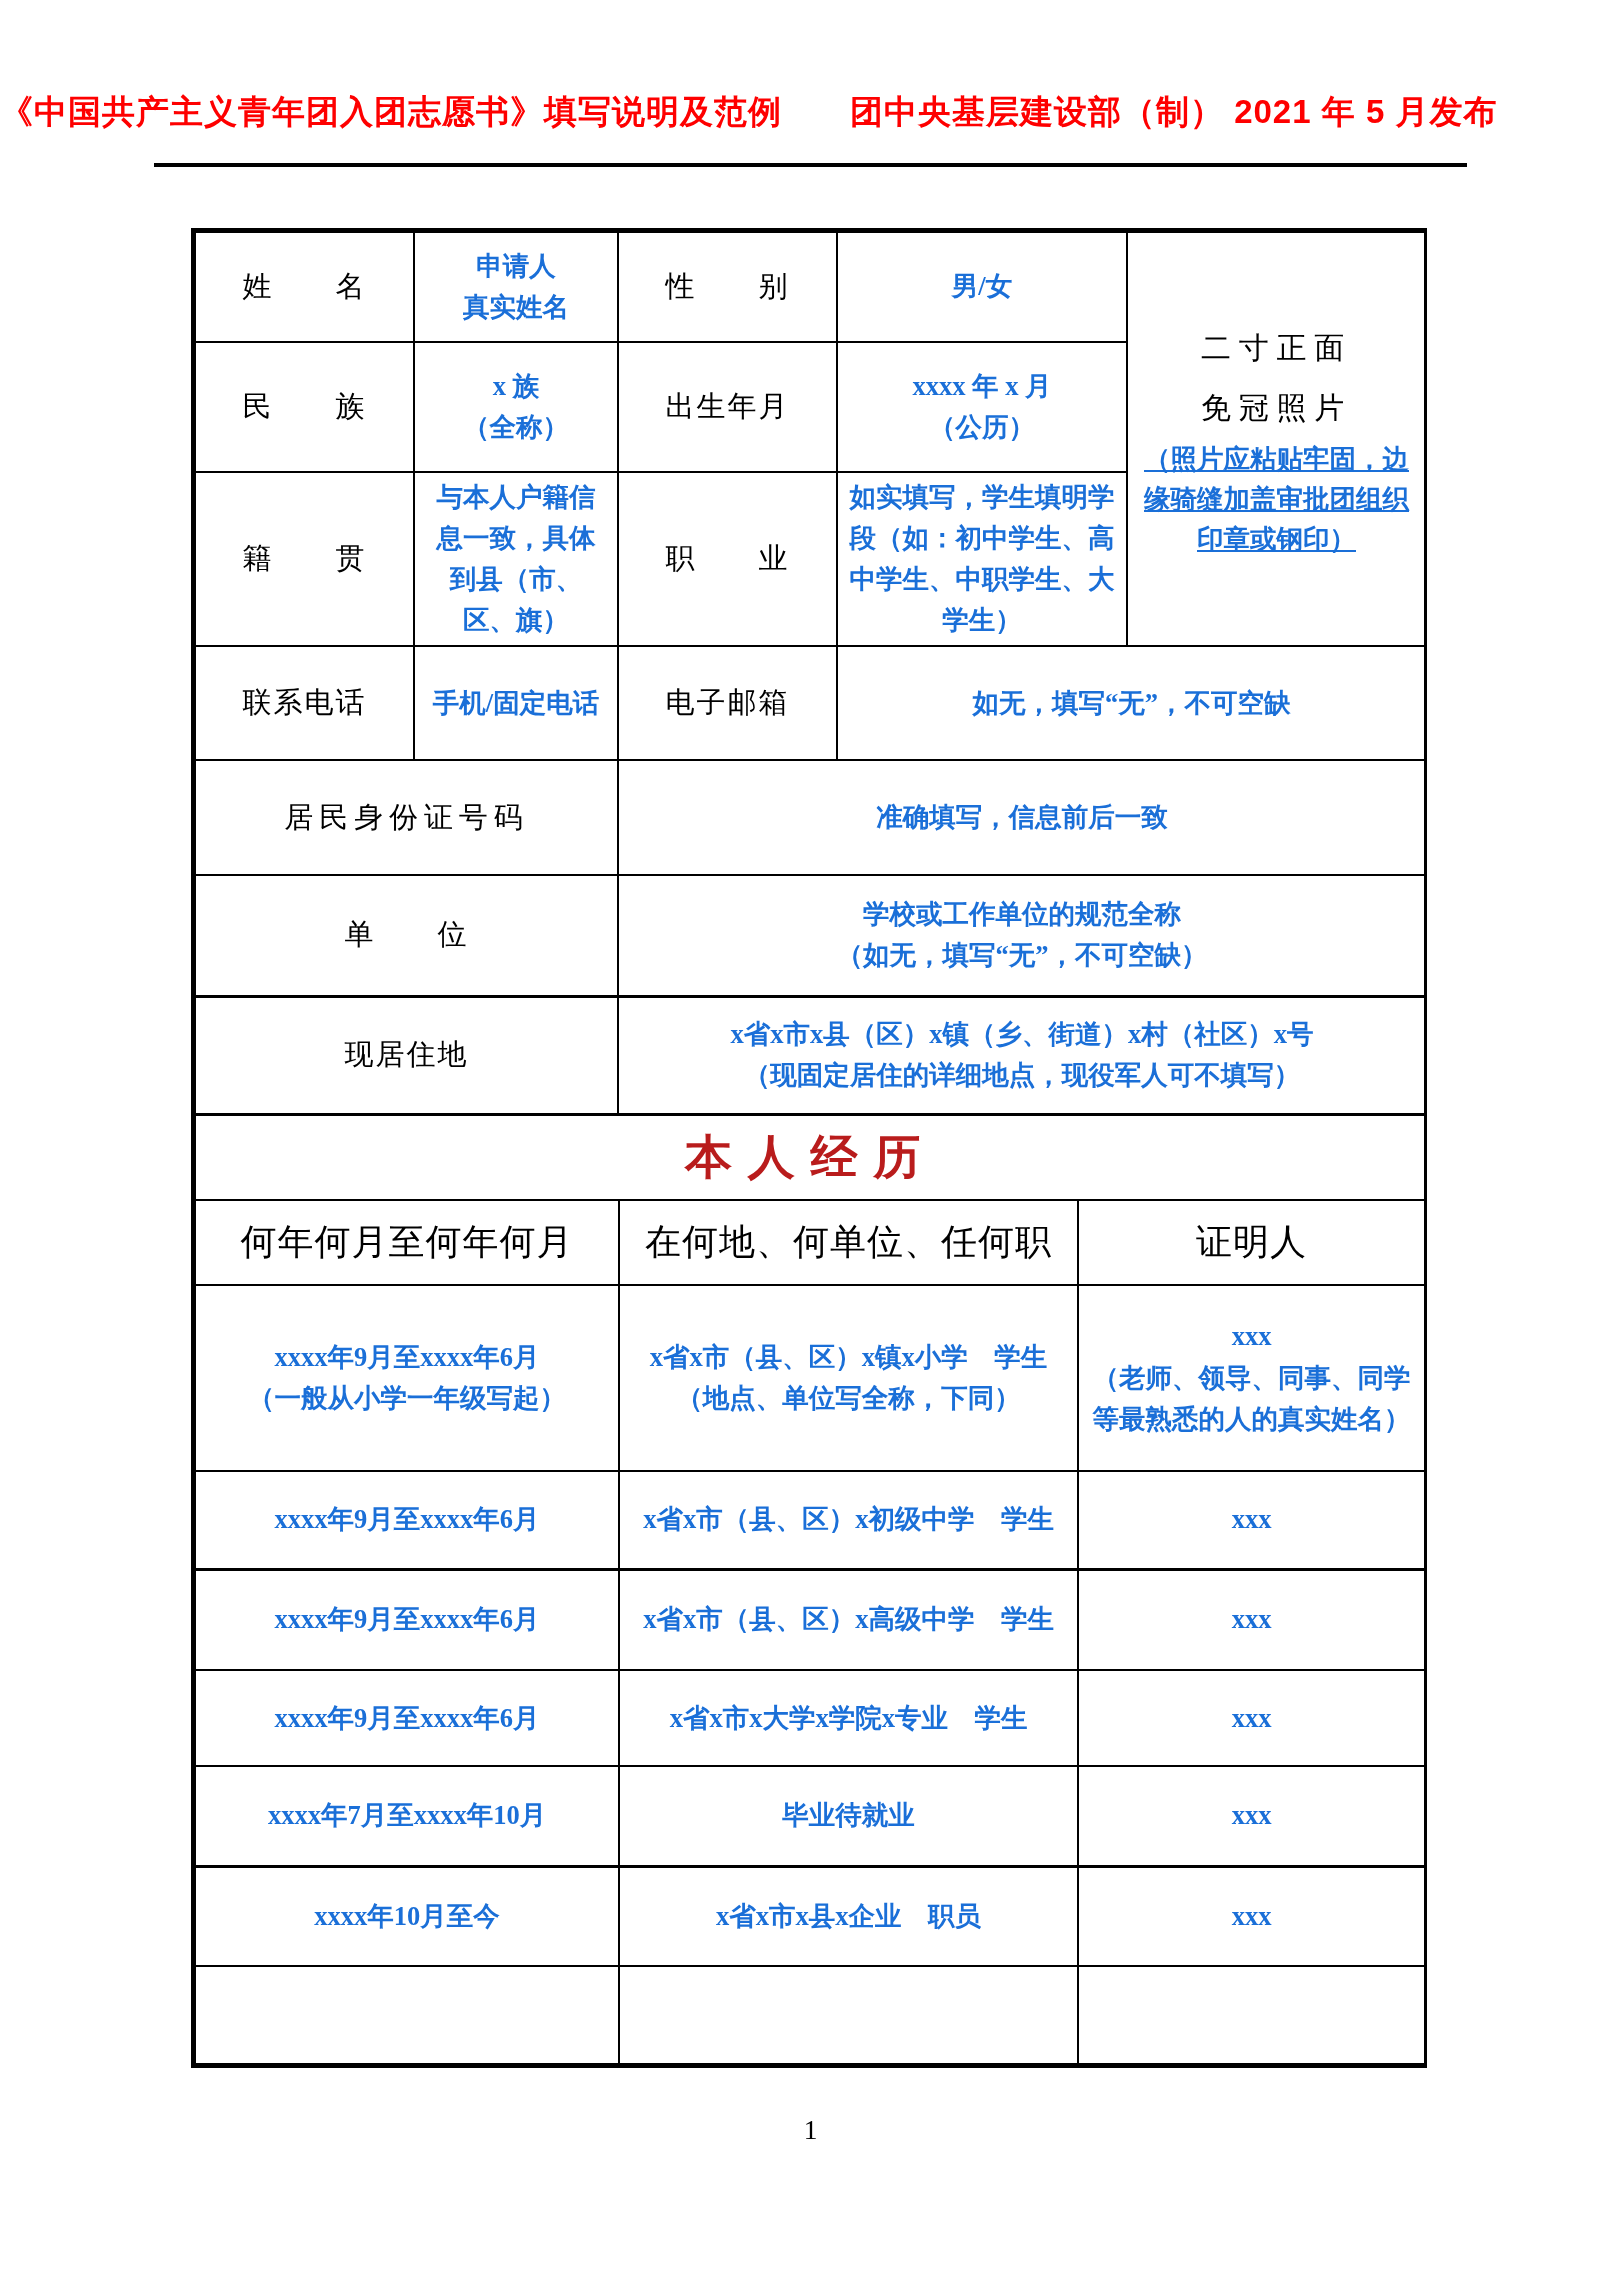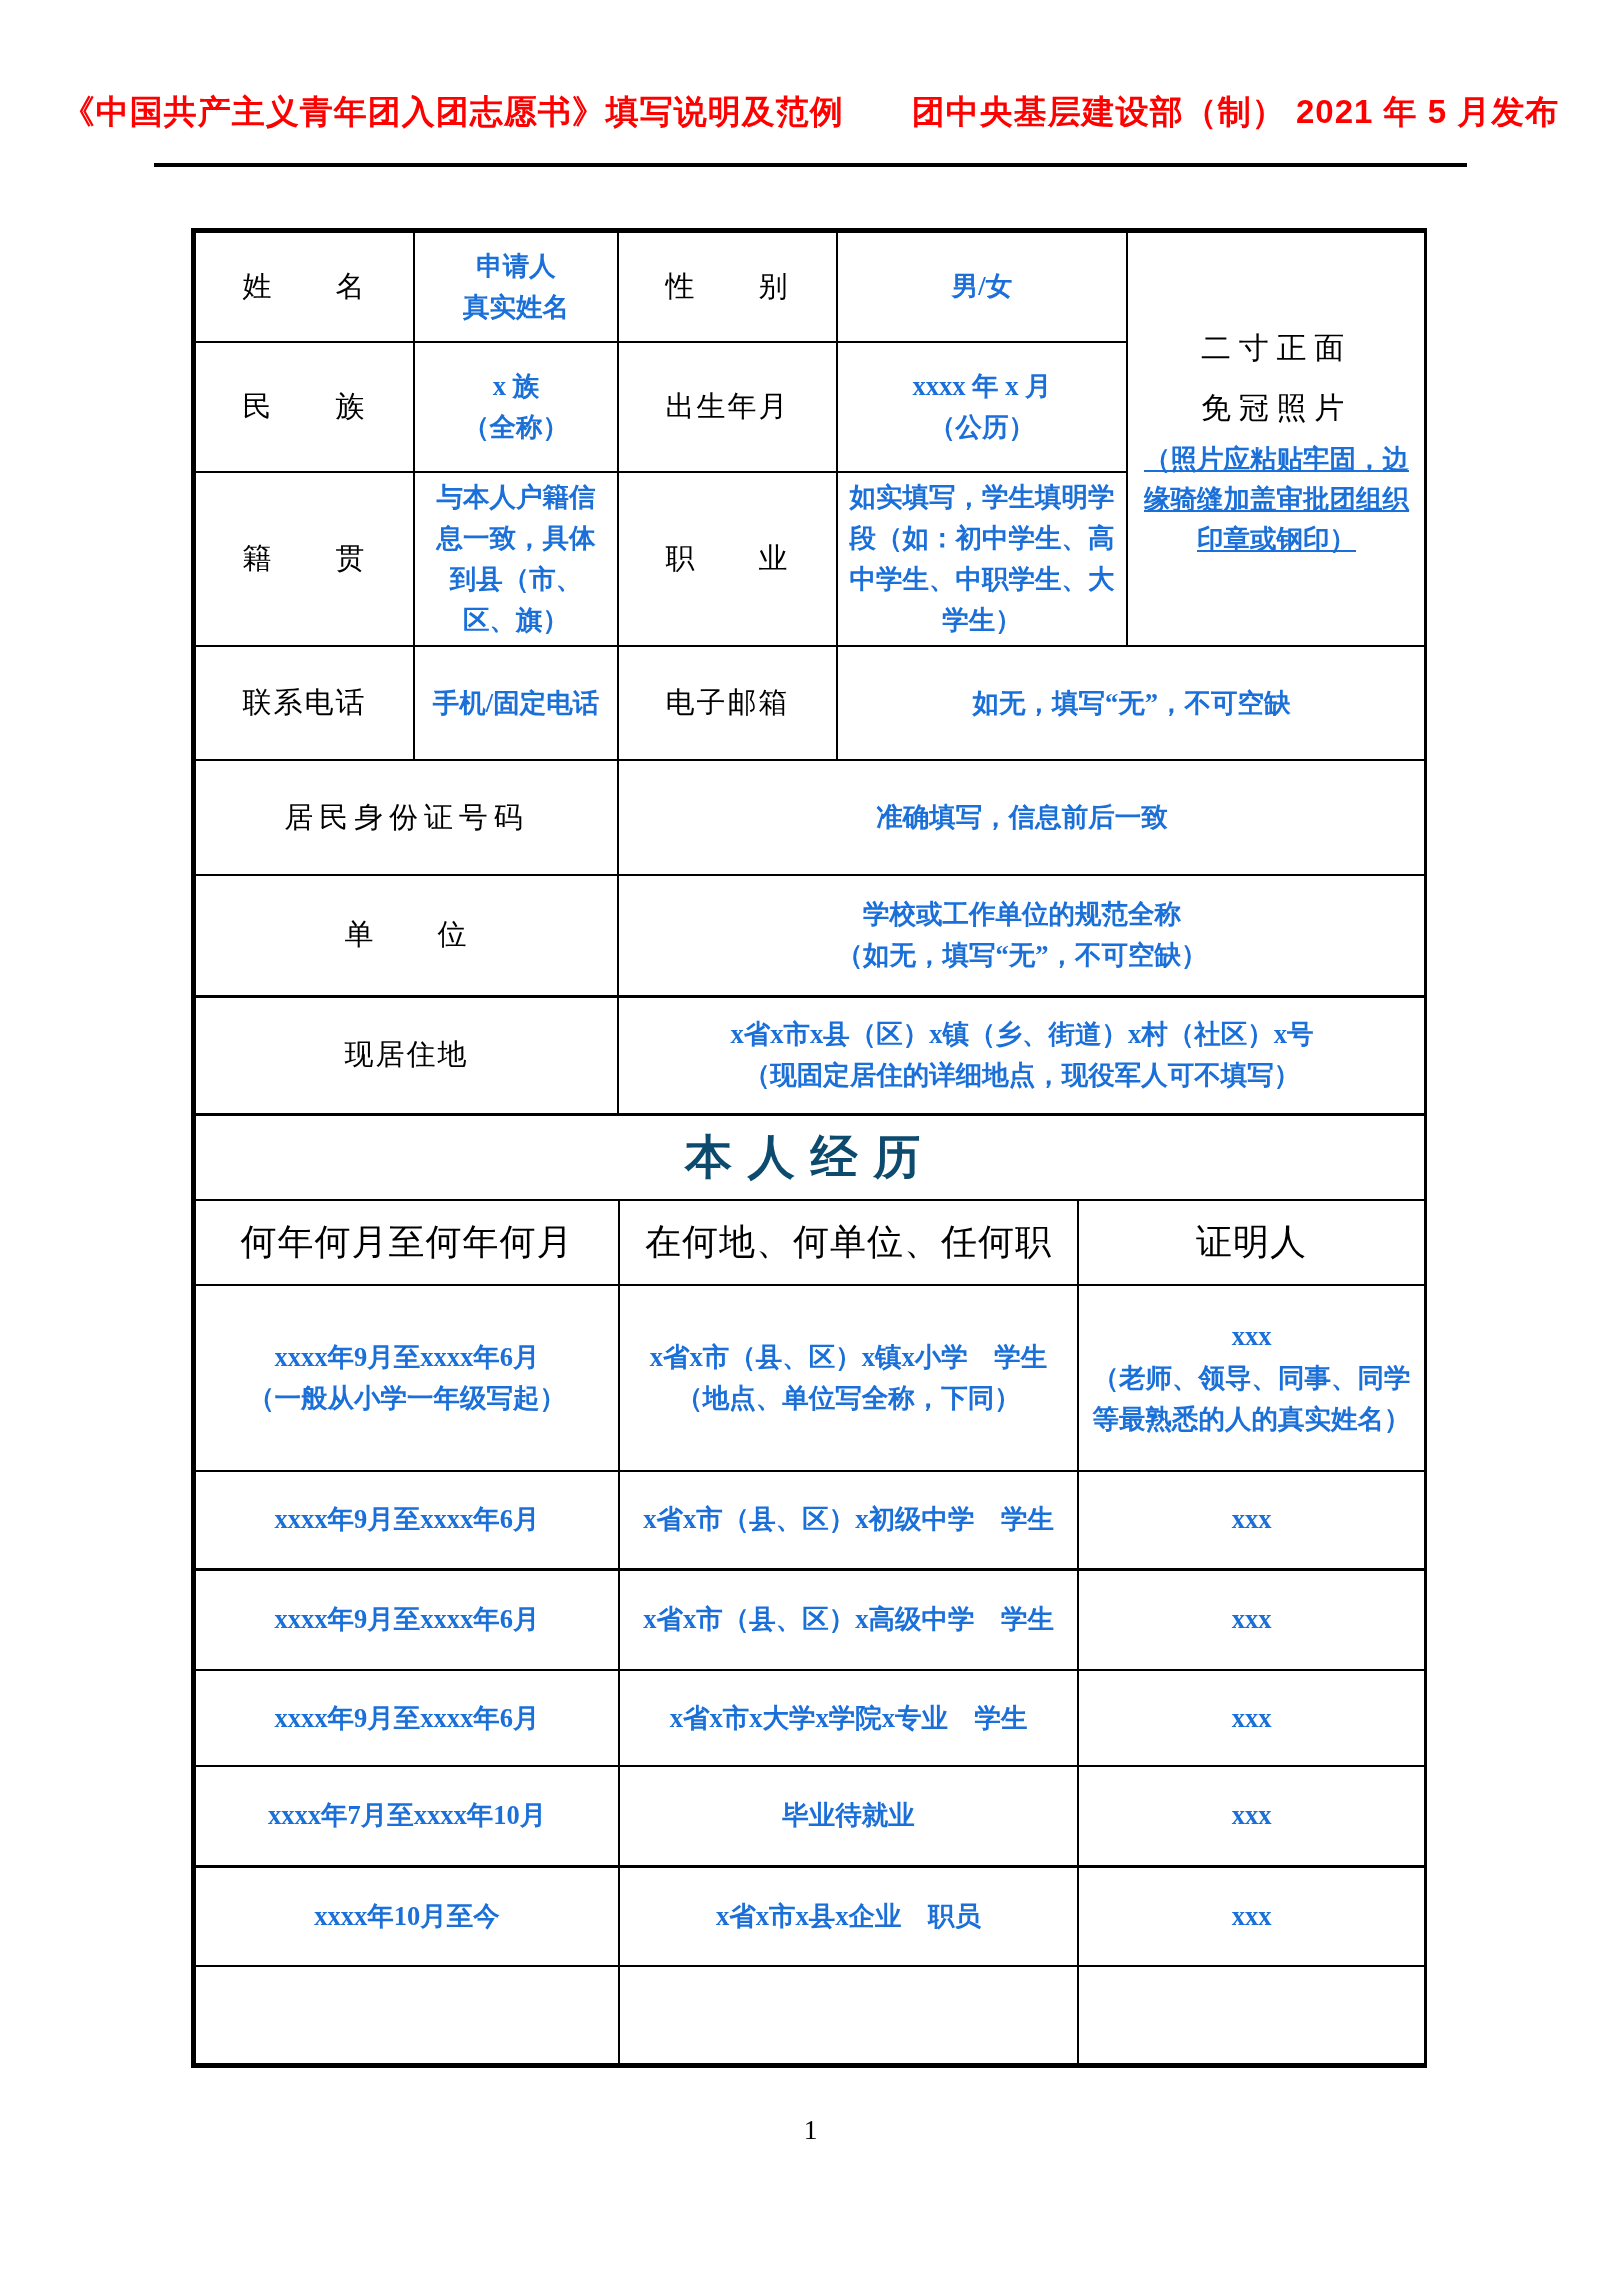--- a/index.html
+++ b/index.html
@@ -6,21 +6,21 @@
   .page {
     position:relative;
     width:1621px; height:2293px;
     background:#ffffff;
     font-family:"Liberation Serif","DejaVu Serif",serif;
     color:#000;
     overflow:hidden;
   }
   .doc-header {
     position:absolute; top:90px; left:0; width:100%;
-    text-align:center;
+    text-align:left;
     font-family:"Liberation Sans","DejaVu Sans",sans-serif;
     font-weight:700;
     font-size:33px;
     color:#fe0000;
     letter-spacing:1px;
     white-space:nowrap;
   }
   .header-rule {
     position:absolute; top:163px; left:154px;
     width:1313px; height:3.9px; background:#000;
@@ -67,21 +67,21 @@
     font-weight:700;
     color:#1a6fd8;
     line-height:1.5;
     text-align:center;
     text-decoration:underline;
   }
   .section-title {
     font-size:47px;
     font-weight:700;
     letter-spacing:15.7px;
-    color:#0c4a6e;
+    color:#b91c1c;
   }
   .exp-header-cell {
     font-size:36px;
     color:#000;
     letter-spacing:1px;
   }
   .page-number {
     position:absolute; top:2115px; left:0; width:100%;
     text-align:center;
     font-size:27.4px;

